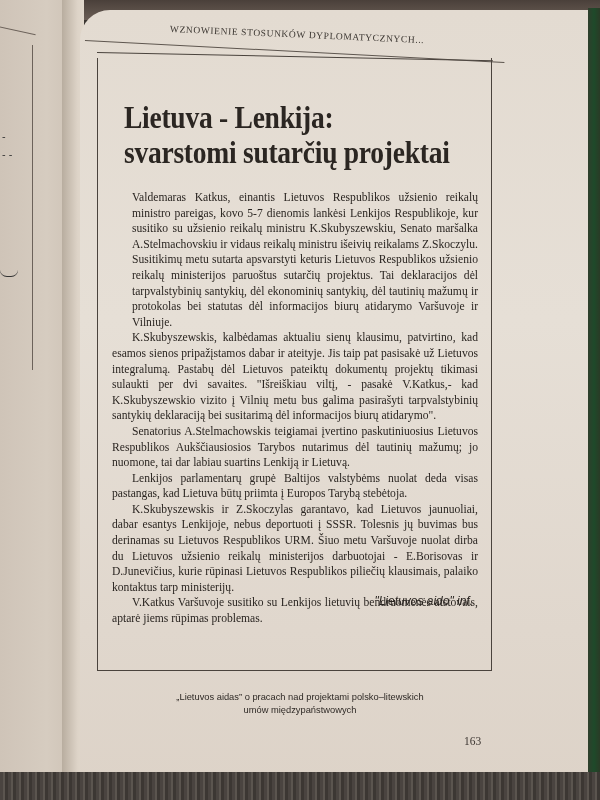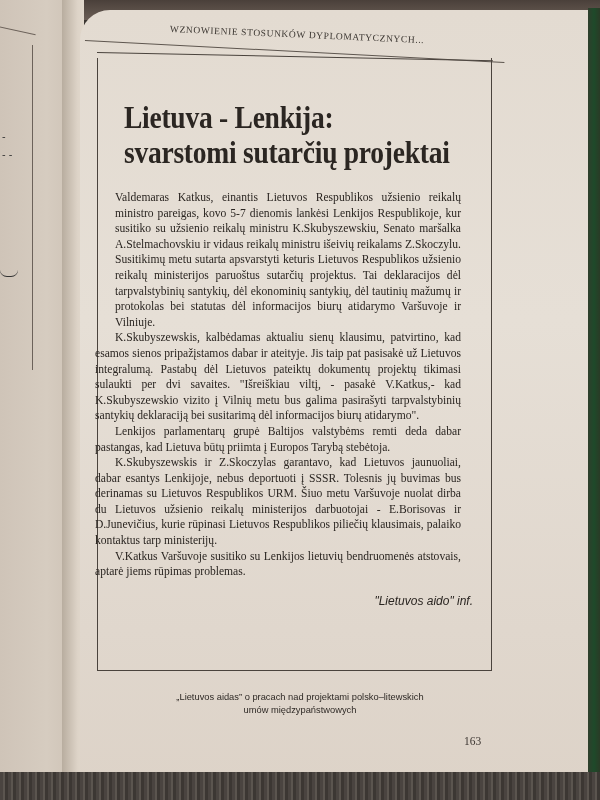--- a/index.html
+++ b/index.html
@@ -73,21 +73,21 @@
 
   .headline {
     position: absolute; left: 124px; top: 100px; width: 380px;
     font-family: "Liberation Serif", serif; font-weight: bold;
     font-size: 32px; line-height: 35px; color: #2b2622;
     transform: scaleX(0.86); transform-origin: left top;
     letter-spacing: -0.3px;
   }
 
   .body-text {
-    position: absolute; left: 95px; top: 190px; width: 366px;
+    position: absolute; left: 112px; top: 190px; width: 366px;
     font-family: "Liberation Serif", serif; font-size: 11.6px; line-height: 15.6px;
     color: #2a2521; text-align: justify;
   }
   .body-text p { margin: 0; text-indent: 20px; }
   .body-text p.first { text-indent: 0; padding-left: 20px; }
 
   .source {
     position: absolute; right: 127px; top: 594px;
     font-family: "Liberation Sans", sans-serif; font-style: italic;
     font-size: 12px; color: #2a2521;
@@ -131,21 +131,22 @@
 <div class="article-frame"></div>
 
 <div class="headline">
   <div>Lietuva - Lenkija:</div>
   <div>svarstomi sutarčių projektai</div>
 </div>
 
 <div class="body-text">
   <p class="first">Valdemaras Katkus, einantis Lietuvos Respublikos užsienio reikalų ministro pareigas, kovo 5-7 dienomis lankėsi Lenkijos Respublikoje, kur susitiko su užsienio reikalų ministru K.Skubyszewskiu, Senato maršalka A.Stelmachovskiu ir vidaus reikalų ministru išeivių reikalams Z.Skoczylu. Susitikimų metu sutarta apsvarstyti keturis Lietuvos Respublikos užsienio reikalų ministerijos paruoštus sutarčių projektus. Tai deklaracijos dėl tarpvalstybinių santykių, dėl ekonominių santykių, dėl tautinių mažumų ir protokolas bei statutas dėl informacijos biurų atidarymo Varšuvoje ir Vilniuje.</p>
   <p>K.Skubyszewskis, kalbėdamas aktualiu sienų klausimu, patvirtino, kad esamos sienos pripažįstamos dabar ir ateityje. Jis taip pat pasisakė už Lietuvos integralumą. Pastabų dėl Lietuvos pateiktų dokumentų projektų tikimasi sulaukti per dvi savaites. "Išreiškiau viltį, - pasakė V.Katkus,- kad K.Skubyszewskio vizito į Vilnių metu bus galima pasirašyti tarpvalstybinių santykių deklaraciją bei susitarimą dėl informacijos biurų atidarymo".</p>
-  <p>Lenkijos parlamentarų grupė Baltijos valstybėms remti deda dabar pastangas, kad Lietuva būtų priimta į Europos Tarybą stebėtoja.</p>
+  <p>Senatorius A.Stelmachowskis teigiamai įvertino paskutiniuosius Lietuvos Respublikos Aukščiausiosios Tarybos nutarimus dėl tautinių mažumų; jo nuomone, tai dar labiau suartins Lenkiją ir Lietuvą.</p>
+  <p>Lenkijos parlamentarų grupė Baltijos valstybėms nuolat deda visas pastangas, kad Lietuva būtų priimta į Europos Tarybą stebėtoja.</p>
   <p>K.Skubyszewskis ir Z.Skoczylas garantavo, kad Lietuvos jaunuoliai, dabar esantys Lenkijoje, nebus deportuoti į SSSR. Tolesnis jų buvimas bus derinamas su Lietuvos Respublikos URM. Šiuo metu Varšuvoje nuolat dirba du Lietuvos užsienio reikalų ministerijos darbuotojai - E.Borisovas ir D.Junevičius, kurie rūpinasi Lietuvos Respublikos piliečių klausimais, palaiko kontaktus tarp ministerijų.</p>
   <p>V.Katkus Varšuvoje susitiko su Lenkijos lietuvių bendruomenės atstovais, aptarė jiems rūpimas problemas.</p>
 </div>
 
 <div class="source">"Lietuvos aido" inf.</div>
 
 <div class="caption">
   <div>„Lietuvos aidas” o pracach nad projektami polsko–litewskich</div>
   <div>umów międzypaństwowych</div>
 </div>

